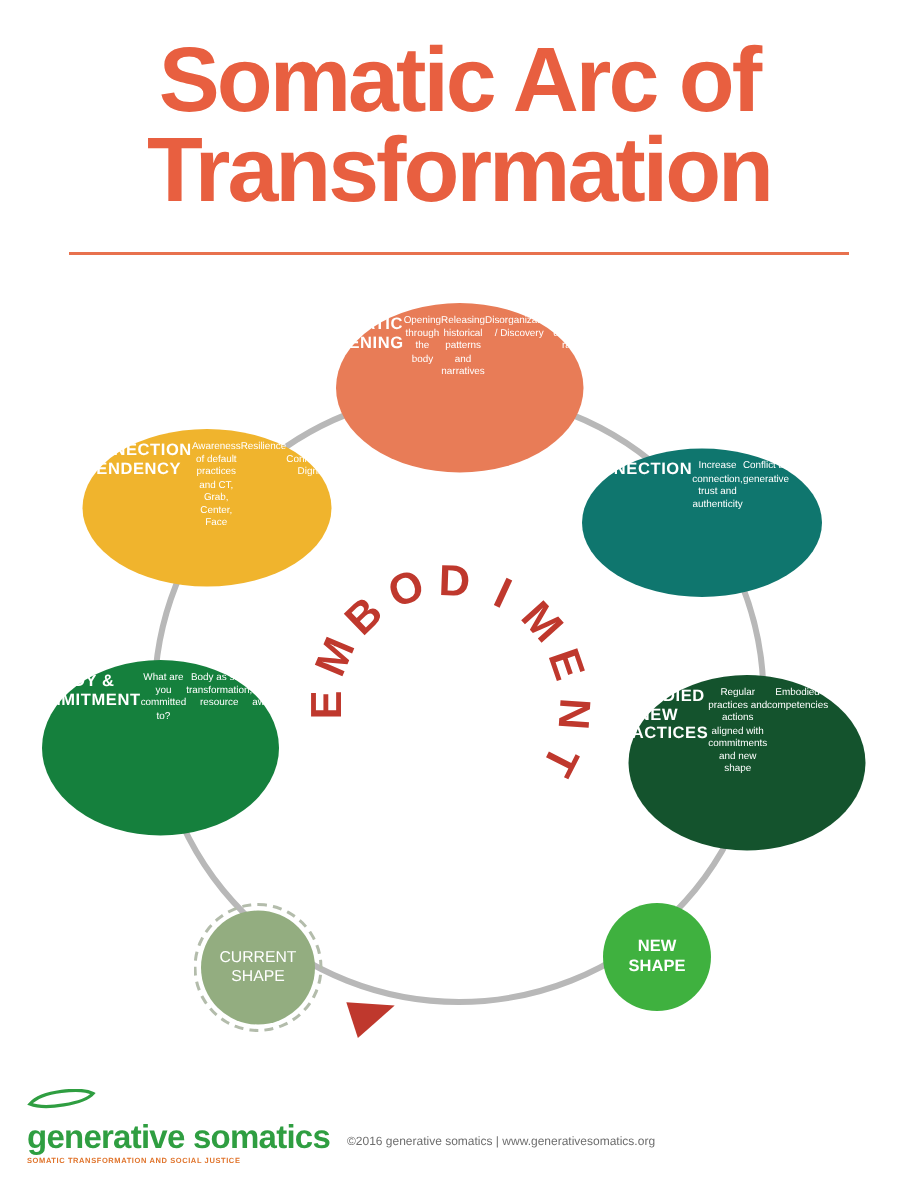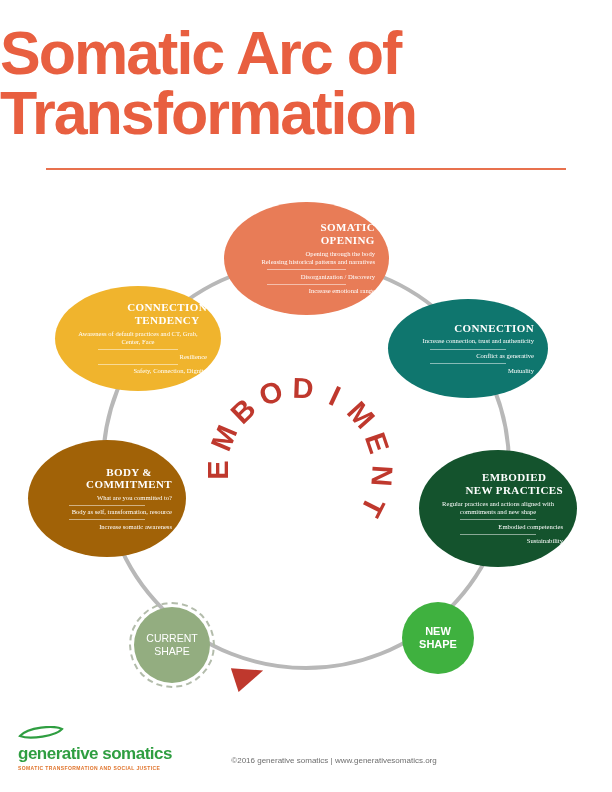--- a/index.html
+++ b/index.html
@@ -1,35 +1,35 @@
 <!DOCTYPE html>
 <html><head>
 <meta charset="utf-8">
 <style>
   html,body { margin:0; padding:0; }
   body {
     width:612px; height:792px; position:relative; overflow:hidden;
     background:#ffffff; font-family:"Liberation Sans", sans-serif;
   }
   .page-title {
-    position:absolute; top:24px; left:0; width:612px; 
+    position:absolute; top:24px; left:0; width:612px; text-align:center;
     color:#e85f40; font-weight:bold; font-size:61px; line-height:0.98; letter-spacing:-2px;
   }
   .title-rule {
     position:absolute; top:168px; left:46px; width:520px; height:0;
     border-top:2px solid #e8714e;
   }
   .ring {
     position:absolute; left:101px; top:260px; width:410px; height:410px;
     border:4px solid #b8b8b8; border-radius:50%; box-sizing:border-box;
   }
   .node {
     position:absolute; border-radius:50%; color:#ffffff;
-    display:flex; flex-direction:column; align-items:flex-end; justify-content:center;
-    text-align:center; padding:8px 14px; box-sizing:border-box;font-family:Liberation Serif, serif;
+    display:flex; align-items:flex-start; justify-content:center;
+    text-align:center; padding:8px 14px; box-sizing:border-box;
   }
   .node-title {
     font-weight:bold; font-size:11px; letter-spacing:.4px;
     white-space:pre-line; line-height:1.15; margin-bottom:3px;
   }
   .node-item { font-size:6.6px; line-height:1.3; }
   .sep { width:58%; border-top:1px solid rgba(255,255,255,.5); margin:2.5px auto; }
   .emb {
     position:absolute; width:34px; height:34px; text-align:center; line-height:34px;
     font-size:29px; font-weight:bold; color:#bf382d;
@@ -50,21 +50,21 @@
     color:#fff; font-weight:bold; font-size:11px;
     white-space:pre-line; text-align:center; line-height:1.2;
   }
   .flow-arrow {
     position:absolute; left:234px; top:663px; width:0; height:0;
     border-left:30px solid #bf382d;
     border-top:12px solid transparent; border-bottom:13px solid transparent;
     transform:rotate(-18deg);
   }
   .logo { position:absolute; left:18px; top:726px; }
-  .logo-text { color:#2f9e41; font-weight:bold; font-size:17px; letter-spacing:-0.5px; line-height:1.05; }
+  .logo-text { color:#2f9e41; font-weight:bold; font-size:22px; letter-spacing:-0.5px; line-height:1.05; }
   .logo-tagline { color:#e0742c; font-weight:bold; font-size:5px; letter-spacing:.4px; margin-top:2px; }
   .credit { position:absolute; left:0; top:756px; width:612px; text-align:center; font-size:8px; color:#6e6e6e;padding-left:28px; }
 </style>
 </head>
 <body>
 
 <div class="page-title">
   <div>Somatic Arc of</div>
   <div>Transformation</div>
 </div>
@@ -118,21 +118,21 @@
 <div class="node" style="left: 55px; top: 286px; width: 166px; height: 105px; background-color: rgb(240, 180, 45);">
   <div class="node-title">CONNECTION
 TENDENCY</div>
   <div class="node-item">Awareness of default practices and CT, Grab, Center, Face</div>
   <div class="sep"></div>
   <div class="node-item">Resilience</div>
   <div class="sep"></div>
   <div class="node-item">Safety, Connection, Dignity</div>
 </div>
 
-<div class="node" style="left: 28px; top: 440px; width: 158px; height: 117px; background-color: #a16207;">
+<div class="node" style="left: 28px; top: 440px; width: 158px; height: 117px; background-color: #15803d;">
   <div class="node-title">BODY &amp;
 COMMITMENT</div>
   <div class="node-item">What are you committed to?</div>
   <div class="sep"></div>
   <div class="node-item">Body as self, transformation, resource</div>
   <div class="sep"></div>
   <div class="node-item">Increase somatic awareness</div>
 </div>
 
 <div class="shape-wrap" style="left:129px;top:602px;width:86px;height:86px;">

